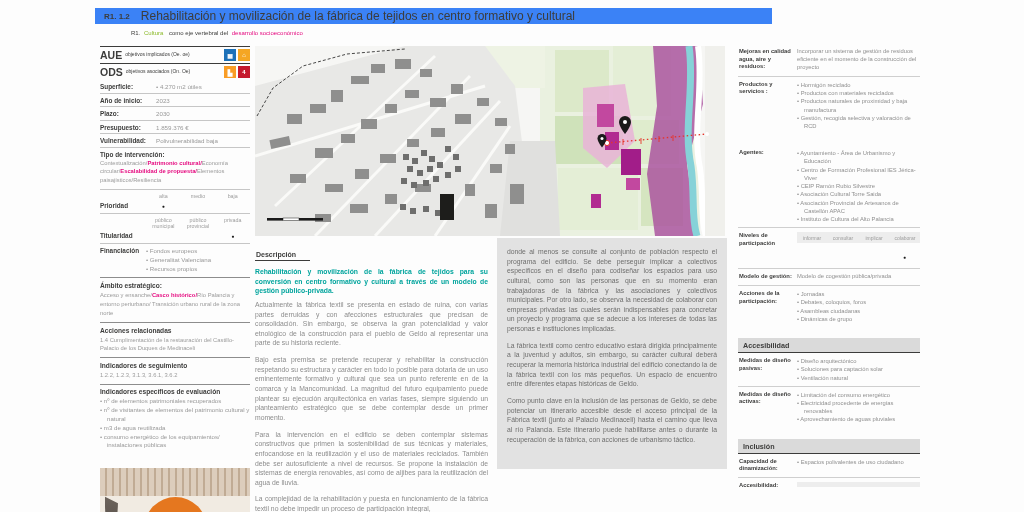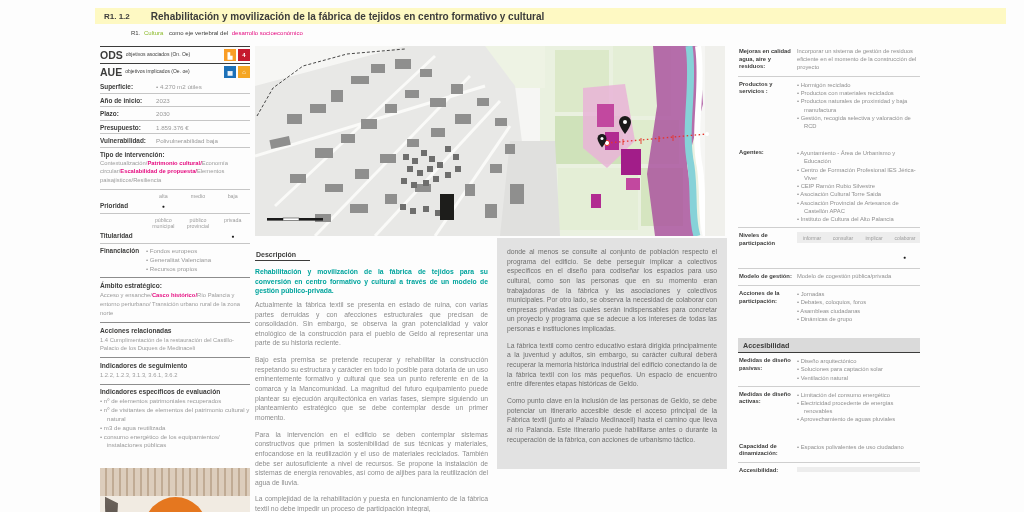--- a/index.html
+++ b/index.html
@@ -2,23 +2,23 @@
 <html><head>
 <meta charset="utf-8">
 <style>
   * { margin:0; padding:0; box-sizing:border-box; }
   html,body { width:1024px; height:512px; }
   body { font-family:"Liberation Sans", sans-serif; background:#ffffff; color:#3c3c3b; position:relative; overflow:hidden; }
 
   .page { position:absolute; inset:0; background:#fdfdfd; }
 
   
-  .header-bar { position:absolute; left:95px; top:8px; width:911px; height:16px; background:#fef9c3; display:flex; align-items:center;text-align:right; }
+  .header-bar { position:absolute; left:95px; top:8px; width:677px; height:16px; background:#3b82f6; display:flex; align-items:center;text-align:right; }
   .header-code { font-size:8px; font-weight:bold; margin-left:9px; }
-  .header-title { font-size:10px; font-weight:bold; margin-left:21px; }
+  .header-title { font-size:12px; font-weight:normal; margin-left:11px; }
   .subtitle { position:absolute; left:131px; top:30px; font-size:6px; color:#3c3c3b; }
   .subtitle .sep { margin:0 2px; }
   .accent-green { color:#8ab927; }
   .accent-pink { color:#e5097f; }
 
   
   .left-col { position:absolute; left:100px; top:46px; width:150px; font-size:6.3px; color:#8a8a8a; }
   .org-row { display:flex; align-items:center; padding:2px 0; border-top:1px solid #3c3c3b; }
   .org-row:last-of-type { border-bottom:1px solid #3c3c3b; }
   .org-label { font-size:10.5px; font-weight:bold; color:#3c3c3b; }
@@ -100,33 +100,33 @@
   <div class="subtitle">
     <span>R1.</span>
     <span class="sep accent-green">Cultura</span>
     <span class="sep">como eje vertebral del</span>
     <span class="accent-pink">desarrollo socioeconómico</span>
   </div>
 
   <aside class="left-col">
 
     <div class="org-row">
+      <span class="org-label">AUE</span>
+      <span class="org-sub">objetivos implicados (Oe. oe)</span>
+      <span class="org-icons">
+        <span class="sq-icon icon-blue">▦</span>
+        <span class="sq-icon icon-yellow">⌂</span>
+      </span>
+    </div>
+    <div class="org-row">
       <span class="org-label">ODS</span>
       <span class="org-sub">objetivos asociados (On. Oe)</span>
       <span class="org-icons">
         <span class="sq-icon icon-orange">▙</span>
         <span class="sq-icon icon-red">4</span>
-      </span>
-    </div>
-    <div class="org-row">
-      <span class="org-label">AUE</span>
-      <span class="org-sub">objetivos implicados (Oe. oe)</span>
-      <span class="org-icons">
-        <span class="sq-icon icon-blue">▦</span>
-        <span class="sq-icon icon-yellow">⌂</span>
       </span>
     </div>
 
     <div class="fact-row">
       <span class="fact-label">Superficie:</span>
       <span class="fact-value val-bullet">4.270 m2 útiles</span>
     </div>
     <div class="fact-row">
       <span class="fact-label">Año de inicio:</span>
       <span class="fact-value">2023</span>
@@ -437,20 +437,21 @@
         <span class="rlabel">Medidas de diseño activas:</span>
         <ul class="rvalue rbullets">
           <li>Limitación del consumo energético</li>
           <li>Electricidad procedente de energías renovables</li>
           <li>Aprovechamiento de aguas pluviales</li>
         </ul>
       </div>
     </section>
 
     <section class="section">
+      <div class="section-header">Inclusión</div>
       <div class="rrow">
         <span class="rlabel">Capacidad de dinamización:</span>
         <ul class="rvalue rbullets">
           <li>Espacios polivalentes de uso ciudadano</li>
         </ul>
       </div>
       <div class="rrow">
         <span class="rlabel">Accesibilidad:</span>
         <div>
           <div class="inc-head">

